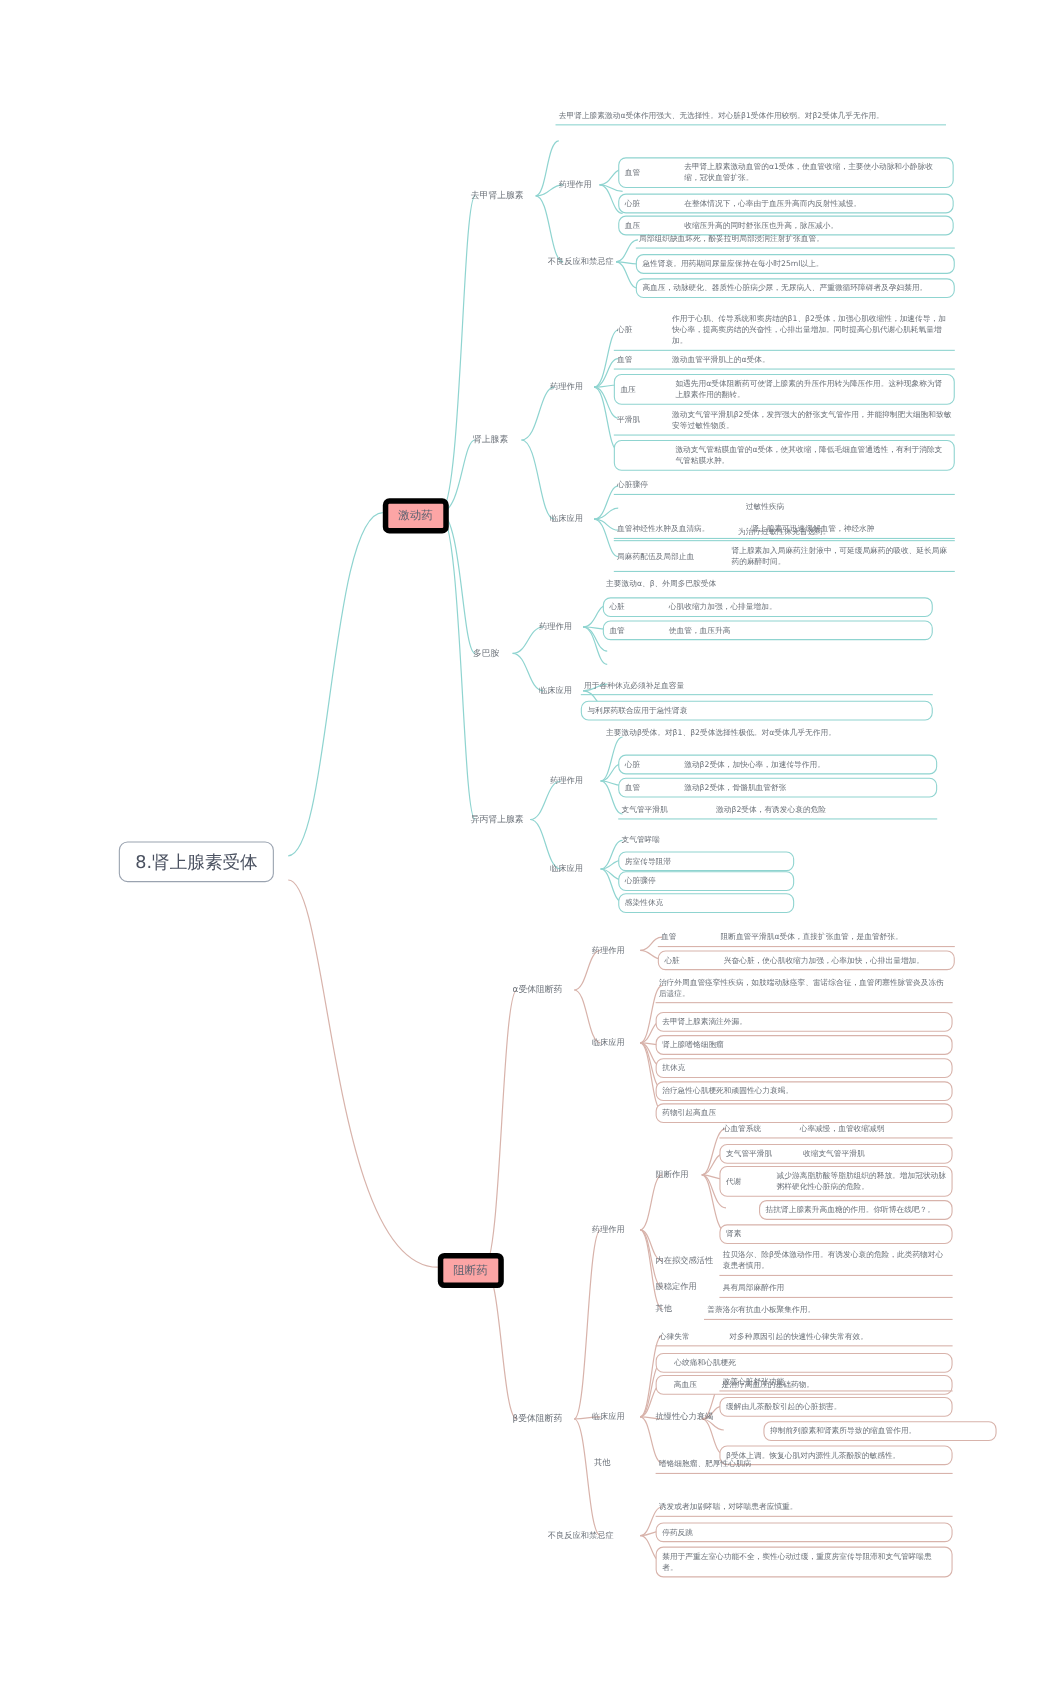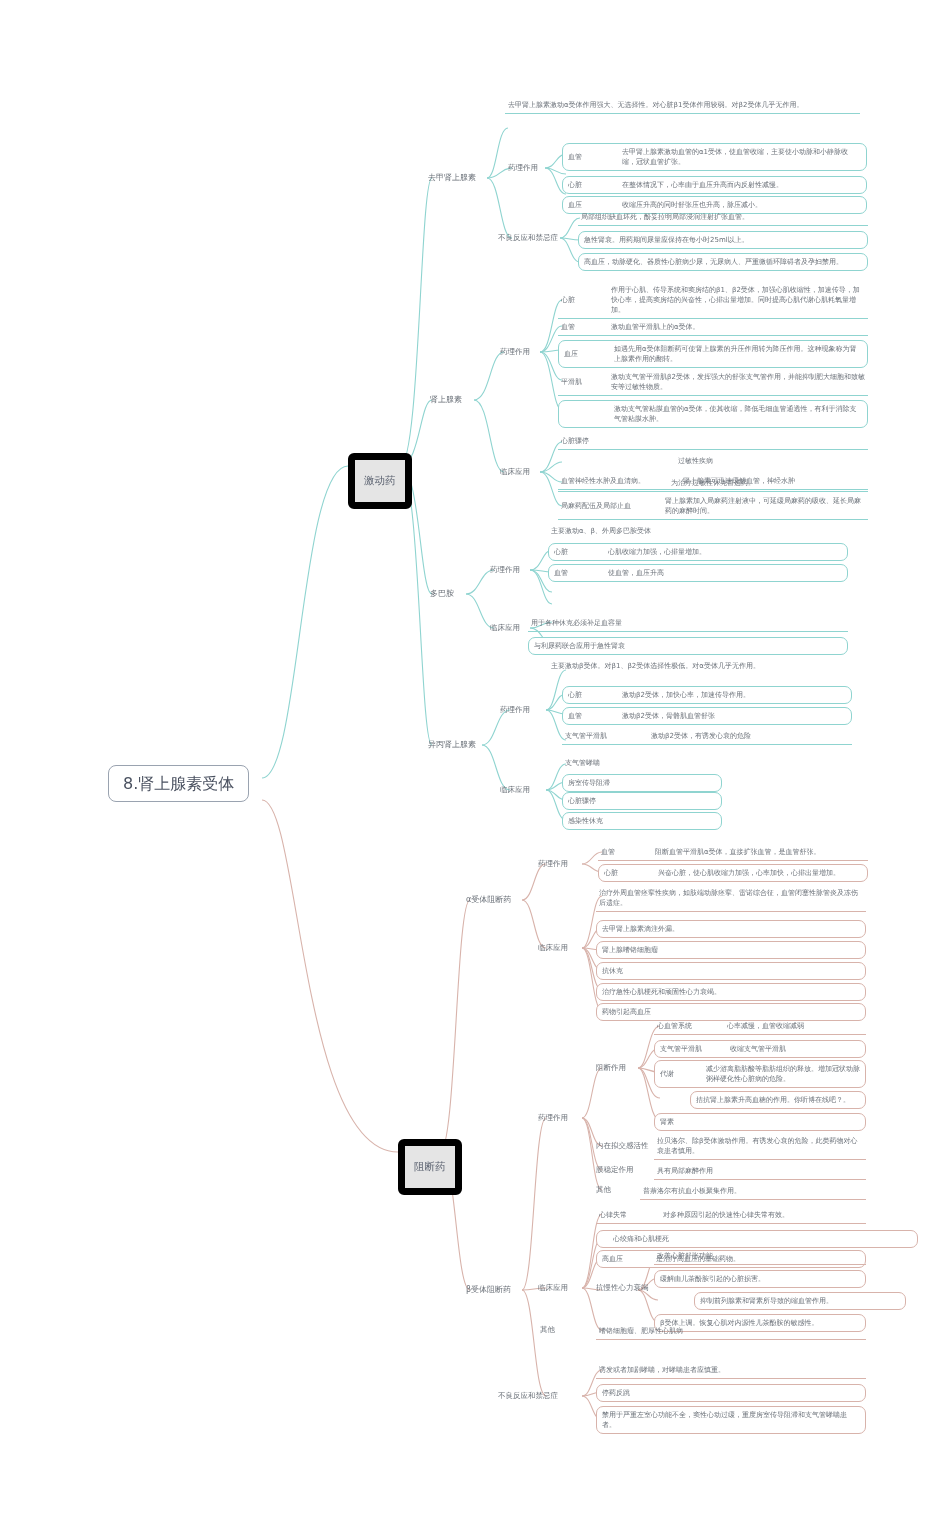--- a/index.html
+++ b/index.html
@@ -11,22 +11,22 @@
 
   
   .root{
     border:1px solid #9aa3b0;border-radius:8px;background:#fff;
     color:#4a5160;font-size:16px;line-height:1.2;
     padding:8px 14px;white-space:nowrap;
   }
 
   
   .l1{
-    border:7px solid #000000;border-radius:6px;background:#e5e5e5;
-    color:#5b6270;font-size:10.5px;padding:14px 9px;white-space:nowrap;
+    border:5px solid #000000;border-radius:6px;background:#fca5a5;
+    color:#5b6270;font-size:10.5px;padding:4px 9px;white-space:nowrap;
   }
 
   
   .leaf{
     color:#6a7078;font-size:7px;line-height:1.45;
     padding:2px 3px 2.5px 3px;
   }
   .leaf.ul-teal{border-bottom:1px solid #8fd4d0;}
   .leaf.ul-rose{border-bottom:1px solid #d8b3ab;}
 
@@ -312,24 +312,24 @@
   <div class="node leaf ul-rose" style="left:654px;top:1164px;width:212px;">具有局部麻醉作用</div>
 
   <div class="node mid" style="left:596px;top:1185px;">其他</div>
   <div class="node leaf ul-rose" style="left:640px;top:1184px;width:226px;">普萘洛尔有抗血小板聚集作用。</div>
 
   <div class="node mid" style="left:538px;top:1283px;">临床应用</div>
   <div class="node kv leaf ul-rose" style="left:596px;top:1208px;width:270px;">
     <span class="k" style="width:52px;">心律失常</span>
     <span class="v">对多种原因引起的快速性心律失常有效。</span>
   </div>
-  <div class="node kv boxed rose" style="left:596px;top:1230px;width:322px;padding-left:16px;">
+  <div class="node kv boxed rose" style="left:596px;top:1230px;width:270px;padding-left:16px;">
     <span class="k">心绞痛和心肌梗死</span>
   </div>
-  <div class="node kv boxed rose" style="left:596px;top:1250px;width:270px;">
+  <div class="node kv boxed rose" style="left:596px;top:1250px;width:270px;text-align:center;">
     <span class="k" style="width:42px;">高血压</span>
     <span class="v">是治疗高血压的基础药物。</span>
   </div>
 
   <div class="node mid" style="left:596px;top:1283px;">抗慢性心力衰竭</div>
   <div class="node leaf ul-rose" style="left:654px;top:1249px;width:212px;">改善心脏舒张功能</div>
   <div class="node boxed rose" style="left:654px;top:1270px;width:212px;">缓解由儿茶酚胺引起的心脏损害。</div>
   <div class="node boxed rose" style="left:654px;top:1292px;width:212px;margin-left:40px;">抑制前列腺素和肾素所导致的缩血管作用。</div>
   <div class="node boxed rose" style="left:654px;top:1314px;width:212px;">β受体上调。恢复心肌对内源性儿茶酚胺的敏感性。</div>
 

